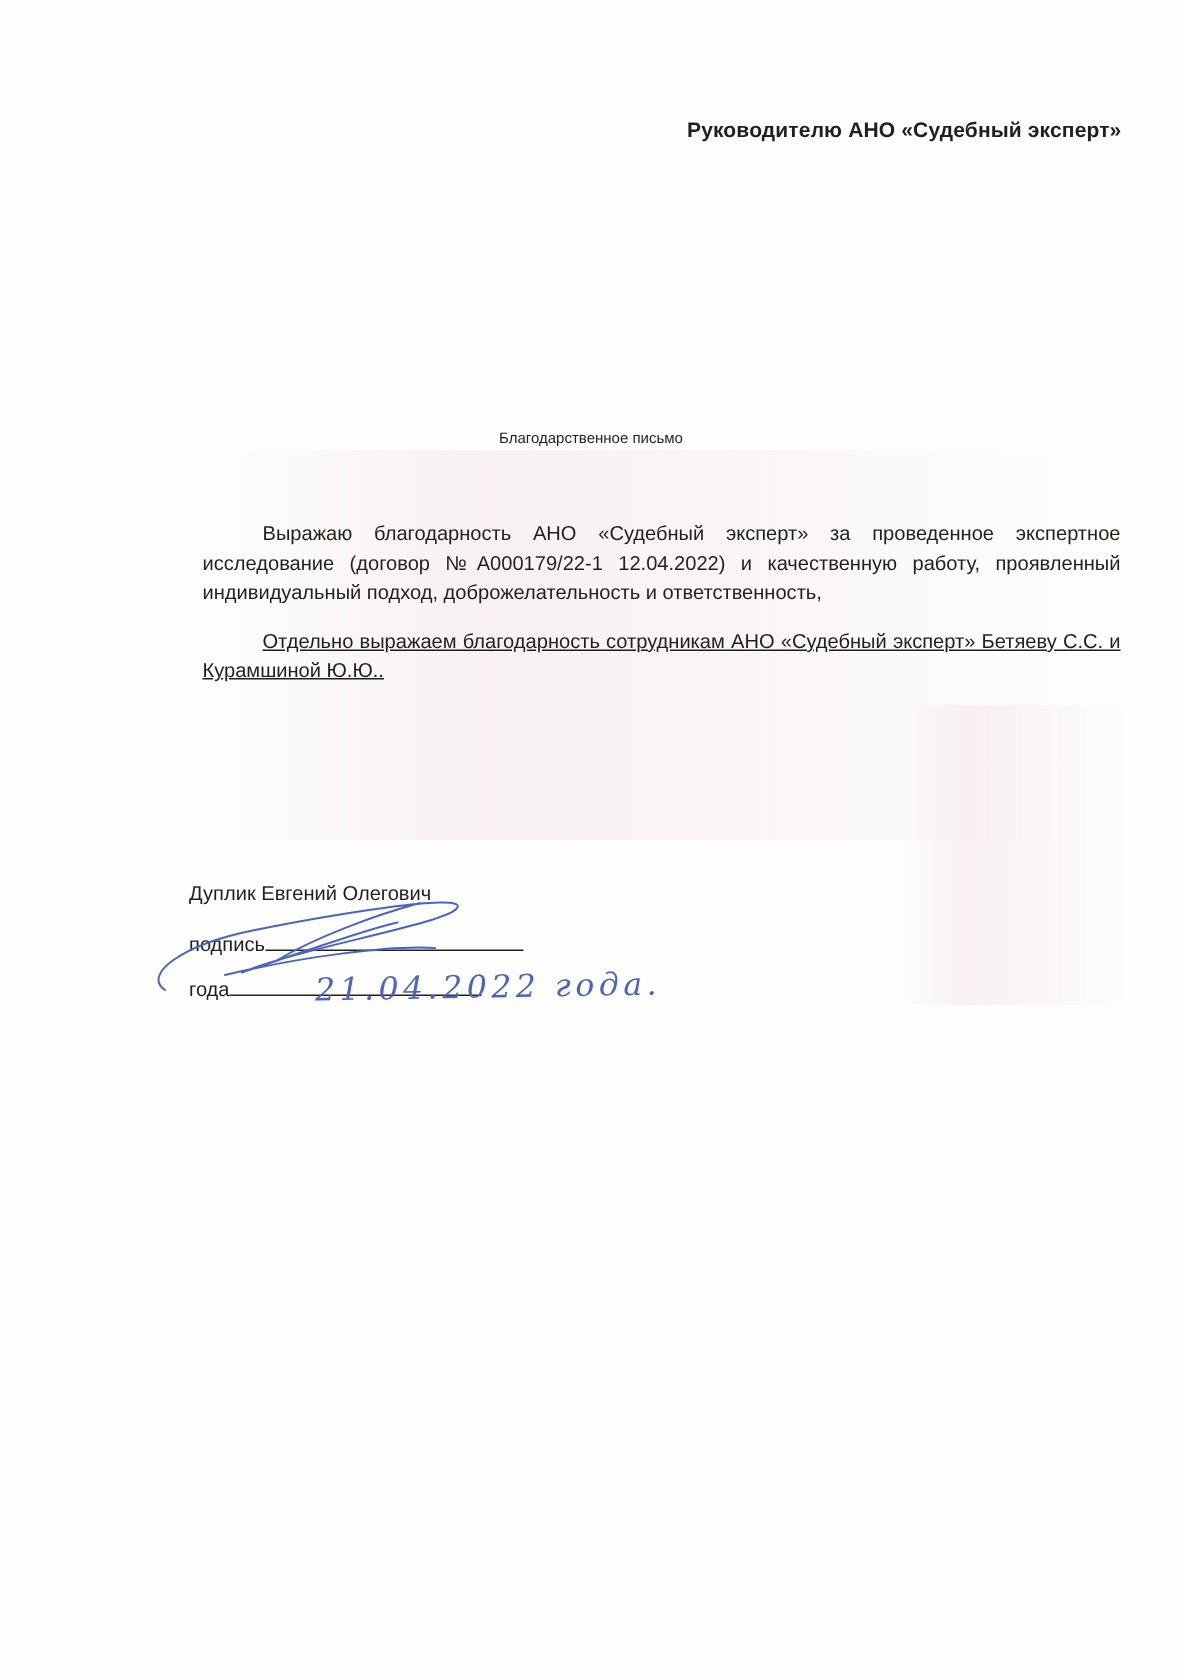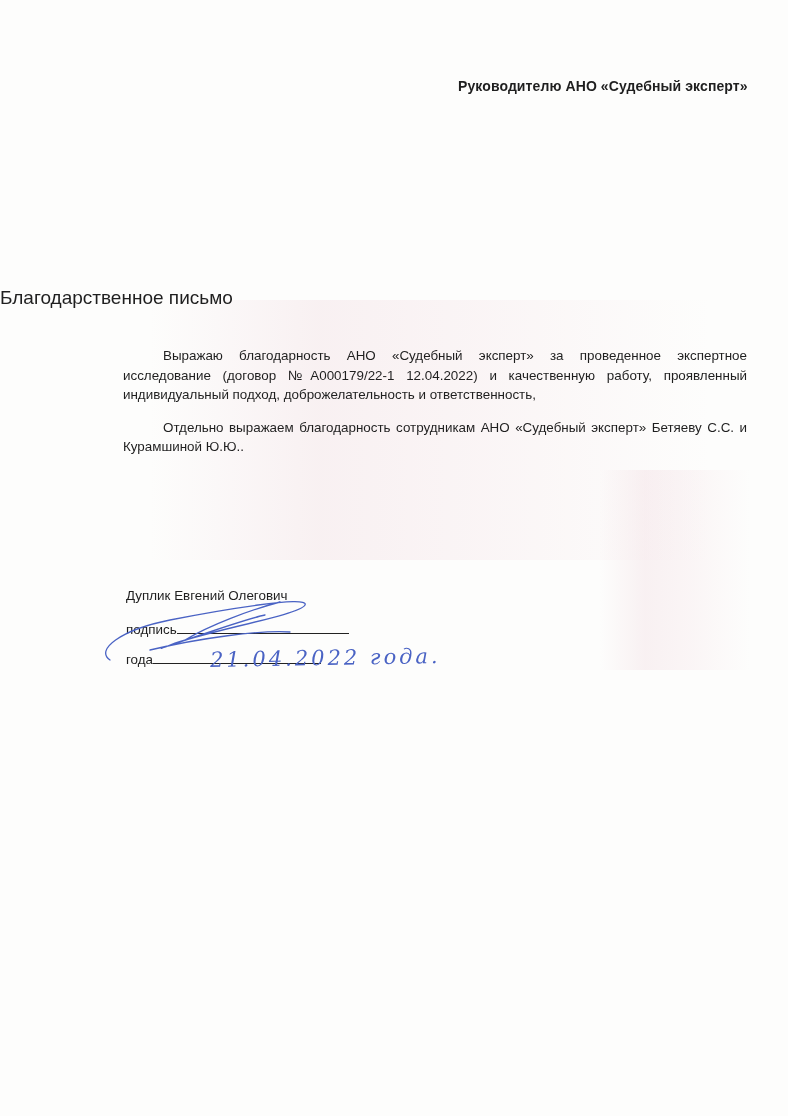--- a/index.html
+++ b/index.html
@@ -11,28 +11,28 @@
   }
   .bleed {
     position: absolute; pointer-events: none;
     background: linear-gradient(90deg, rgba(230,190,200,0) 0%, rgba(232,196,206,0.22) 30%, rgba(236,200,210,0.15) 60%, rgba(230,190,200,0) 100%);
   }
   .addressee {
     position: absolute; left: 458px; top: 78px;
     font-size: 14px; letter-spacing: 0.1px; font-weight: bold;
   }
   .title {
-    position: absolute; left: 0; width: 788px; top: 287px; 
-    font-size: 19px;
+    position: absolute; left: 0; width: 788px; top: 287px; text-align: center;
+    font-size: 10px;
   }
   .body {
     position: absolute; left: 123px; width: 624px; top: 346px;
     font-size: 13.4px; line-height: 19.6px; text-align: justify;
   }
-  .body p { margin: 0 0 13px 0; text-indent: 40px; }
+  .body p { margin: 0 0 13px 12px; text-indent: 40px; }
   .sig-block { position: absolute; left: 122px; top: 588px; font-size: 13.4px; }
   .sig-name { position: absolute; left: 4px; top: 0; white-space: nowrap; }
   .sig-row { position: absolute; white-space: nowrap; }
   .sig-row .line { display: inline-block; border-bottom: 1px solid #222; vertical-align: baseline; height: 12px; }
   .handwriting {
     position: absolute; left: 210px; top: 646px;
     font-family: "DejaVu Serif", serif; font-style: italic;
     color: #4a63c4; font-size: 21px; letter-spacing: 3px;
     transform: rotate(-1deg);
   }
@@ -43,21 +43,21 @@
 
 <div class="bleed" style="left:150px; top:300px; width:560px; height:260px;"></div>
 <div class="bleed" style="left:600px; top:470px; width:150px; height:200px;"></div>
 
 <div class="addressee">Руководителю АНО «Судебный эксперт»</div>
 
 <div class="title">Благодарственное письмо</div>
 
 <div class="body">
   <p>Выражаю благодарность АНО «Судебный эксперт» за проведенное экспертное исследование (договор №А000179/22-1 12.04.2022) и качественную работу, проявленный индивидуальный подход, доброжелательность и ответственность,</p>
-  <p style="margin-top:2px;">Отдельно выражаем благодарность сотрудникам АНО «Судебный эксперт» Бетяеву С.С. и Курамшиной Ю.Ю..</p>
+  <p style="margin-top:2px;text-decoration:underline;">Отдельно выражаем благодарность сотрудникам АНО «Судебный эксперт» Бетяеву С.С. и Курамшиной Ю.Ю..</p>
 </div>
 
 <div class="sig-block">
   <div class="sig-name">Дуплик Евгений Олегович</div>
   <div class="sig-row" style="left:4px; top:33px;">
     <span>подпись</span><span class="line" style="width:172px;"></span>
   </div>
   <div class="sig-row" style="left:4px; top:63px;">
     <span>года</span><span class="line" style="width:168px;"></span>
   </div>

